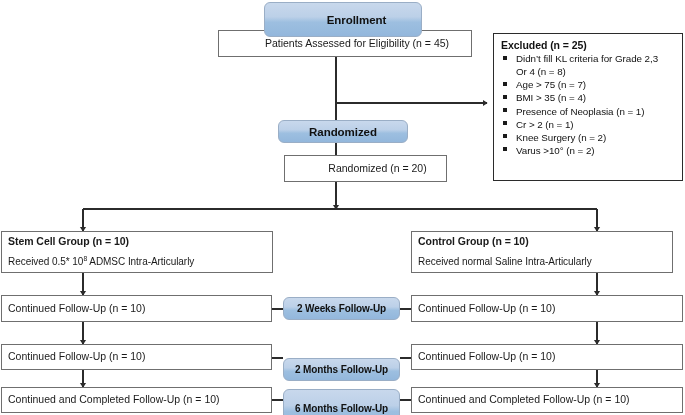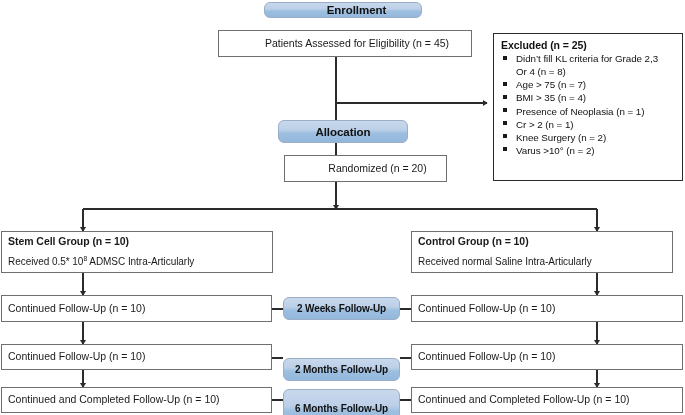--- a/index.html
+++ b/index.html
@@ -167,21 +167,21 @@
 
       <line x1="272" y1="309" x2="283" y2="309"></line>
       <line x1="400" y1="309" x2="411" y2="309"></line>
       <line x1="272" y1="358" x2="283" y2="358"></line>
       <line x1="400" y1="358" x2="411" y2="358"></line>
       <line x1="272" y1="400" x2="283" y2="400"></line>
       <line x1="400" y1="400" x2="411" y2="400"></line>
     </g>
   </svg>
 
-  <div class="badge stage" style="left:264px; top:2px; width:158px; height:16px;padding-left:27px;">
+  <div class="badge stage" style="left:264px; top:2px; width:158px; height:35px;padding-left:27px;">
     <span>Enrollment</span>
   </div>
 
   <div class="box center" style="left:218px; top:30px; width:254px; height:27px;">
     <span>Patients Assessed for Eligibility (n = 45)</span>
   </div>
 
   <div id="excluded-box" style="left:493px; top:33px; width:190px; height:148px;">
     <div id="excluded-title">Excluded (n = 25)</div>
     <ul id="excluded-list">
@@ -210,21 +210,21 @@
         <span>Knee Surgery (n = 2)</span>
       </li>
       <li>
         <span class="bullet"></span>
         <span>Varus &gt;10° (n = 2)</span>
       </li>
     </ul>
   </div>
 
   <div class="badge stage" style="left:278px; top:120px; width:130px; height:23px;">
-    <span>Allocation</span>
+    <span>Randomized</span>
   </div>
 
   <div class="box center" style="left:255px; top:155px; width:163px; height:27px;margin-left:29px;">
     <span>Randomized (n = 20)</span>
   </div>
 
   <div class="box left" style="left:1px; top:231px; width:272px; height:42px;">
     <div class="title-line">Stem Cell Group (n = 10)</div>
     <div class="sub-line"><span>Received 0.5* 10</span><sup>8</sup><span> ADMSC Intra-Articularly</span></div>
   </div>

